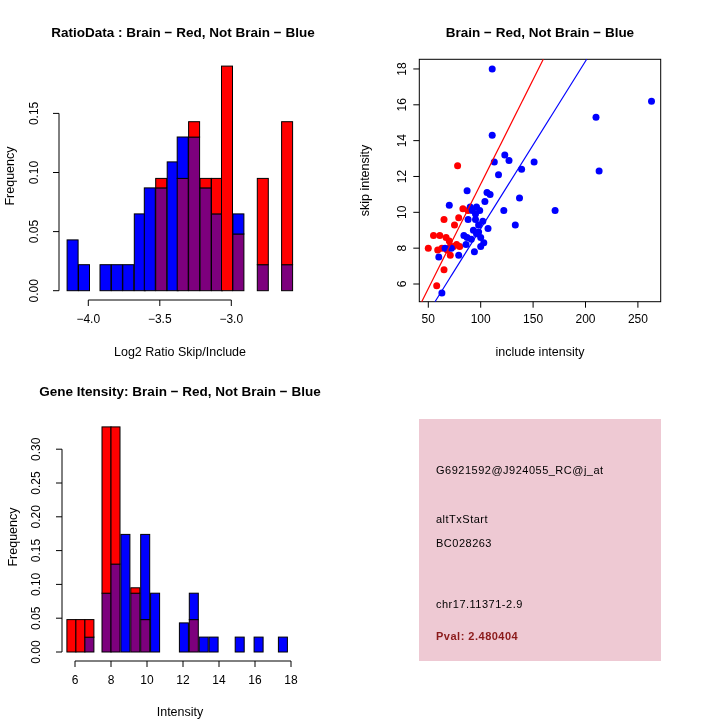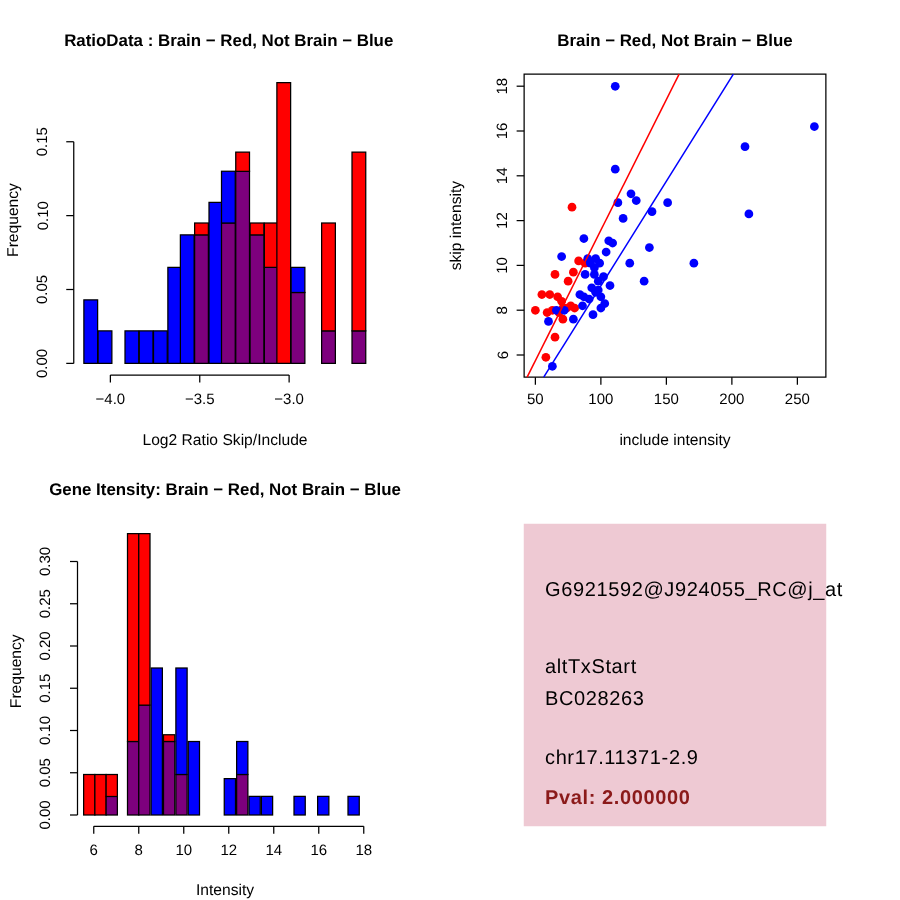--- a/index.html
+++ b/index.html
@@ -7,21 +7,21 @@
     width:720px;height:720px;position:relative;background:#ffffff;
     font-family:"Liberation Sans", sans-serif;
   }
   #figure{position:absolute;left:0;top:0;width:609px;height:720px;}
   #plot-svg{position:absolute;left:0;top:0;}
   svg text{fill:#000000;font-family:"Liberation Sans", sans-serif;}
   .info-box{
     position:absolute;left:419px;top:419px;width:242px;height:242px;
   }
   .info-line{
-    position:absolute;left:17px;font-size:16px;color:#000000;
+    position:absolute;left:17px;font-size:11px;color:#000000;
     letter-spacing:0.5px;white-space:nowrap;
   }
   .info-line.pval{font-weight:bold;}
 </style>
 </head>
 <body>
 
 <div id="figure">
   <svg id="plot-svg" width="720" height="720" viewBox="0 0 720 720">
       <g>
@@ -223,18 +223,18 @@
         <rect x="199.2" y="637.1" width="9" height="14.9" fill="#0000ff" stroke="#000000" stroke-width="1"></rect>
         <rect x="209.1" y="637.1" width="9" height="14.9" fill="#0000ff" stroke="#000000" stroke-width="1"></rect>
         <rect x="235.2" y="637.1" width="9" height="14.9" fill="#0000ff" stroke="#000000" stroke-width="1"></rect>
         <rect x="254.1" y="637.1" width="9" height="14.9" fill="#0000ff" stroke="#000000" stroke-width="1"></rect>
         <rect x="278.4" y="637.1" width="9" height="14.9" fill="#0000ff" stroke="#000000" stroke-width="1"></rect>
       </g>
     </svg>
 
   <div class="info-box" id="info-box" style="background: rgb(238, 201, 211);">
     <div class="info-line" style="top:45px">G6921592@J924055_RC@j_at</div>
-    <div class="info-line" style="top:106px">altTxStart</div>
-    <div class="info-line" style="top:132px">BC028263</div>
+    <div class="info-line" style="top:94px">altTxStart</div>
+    <div class="info-line" style="top:118px">BC028263</div>
     <div class="info-line" style="top:179px">chr17.11371-2.9</div>
-    <div class="info-line pval" style="top: 211px; color: rgb(139, 26, 26);" id="pval-line">Pval: 2.000000</div>
+    <div class="info-line pval" style="top: 211px; color: rgb(139, 26, 26);" id="pval-line">Pval: 2.480404</div>
   </div>
 </div>
 
 </body></html>

